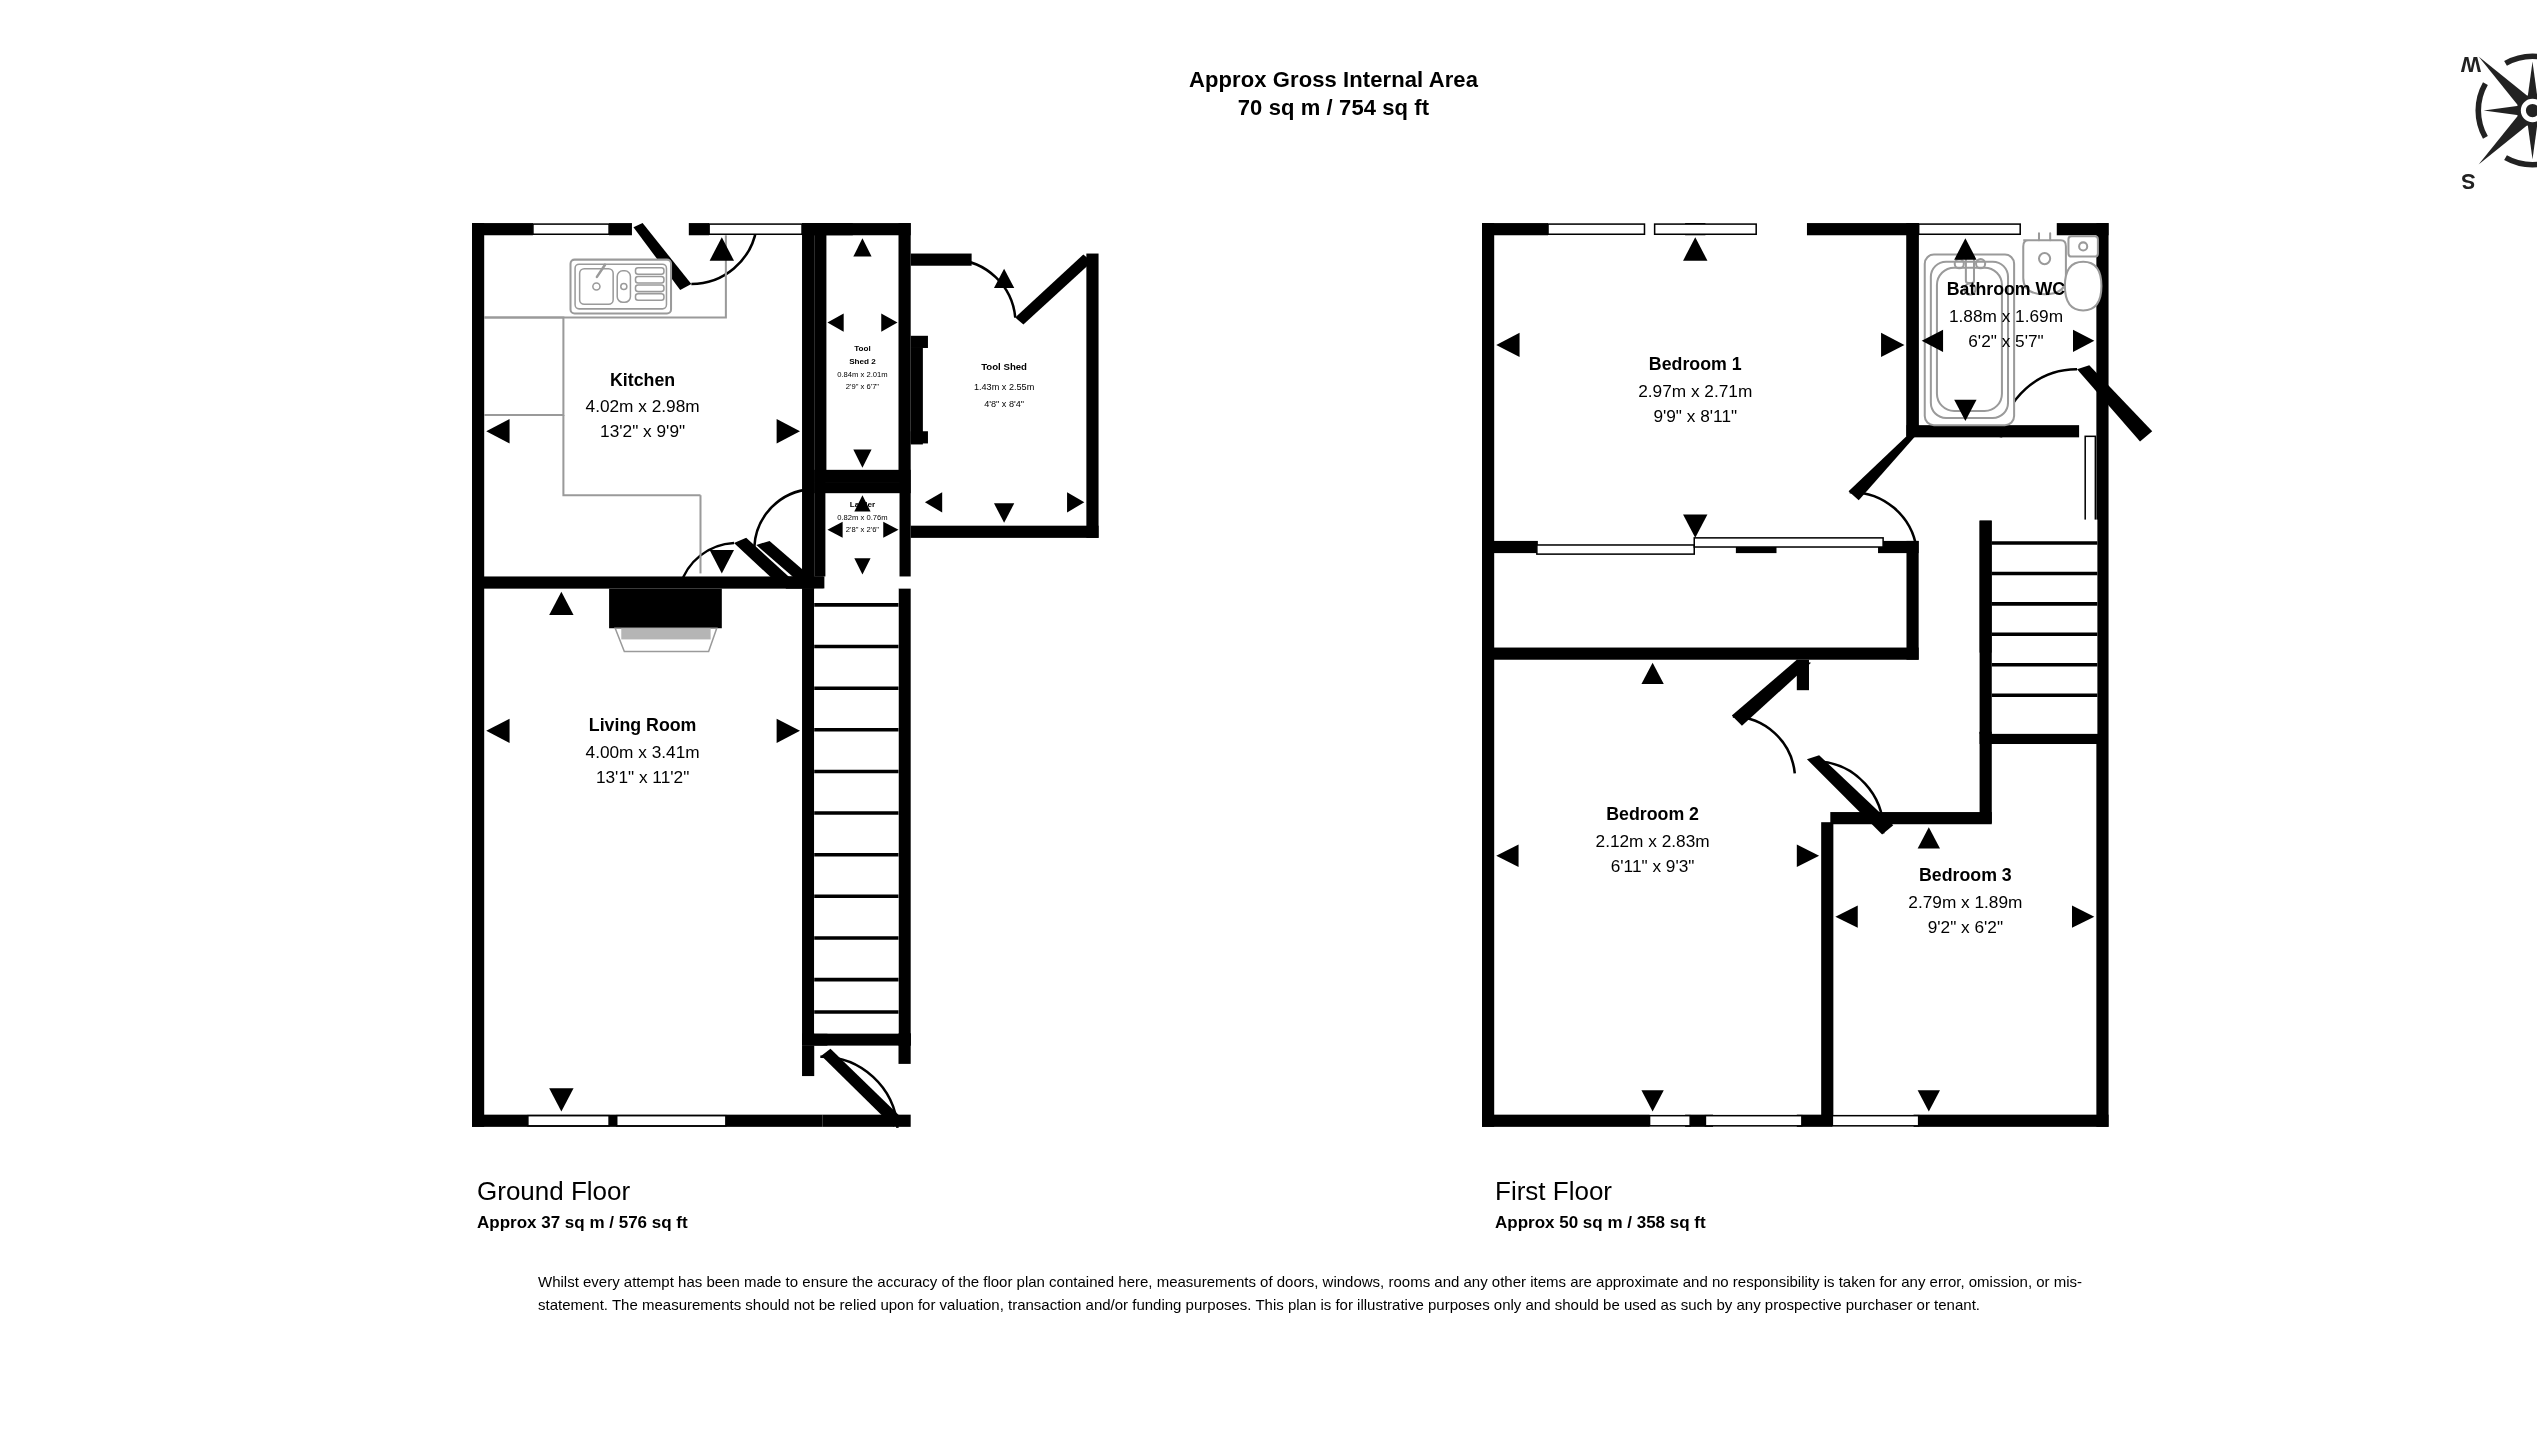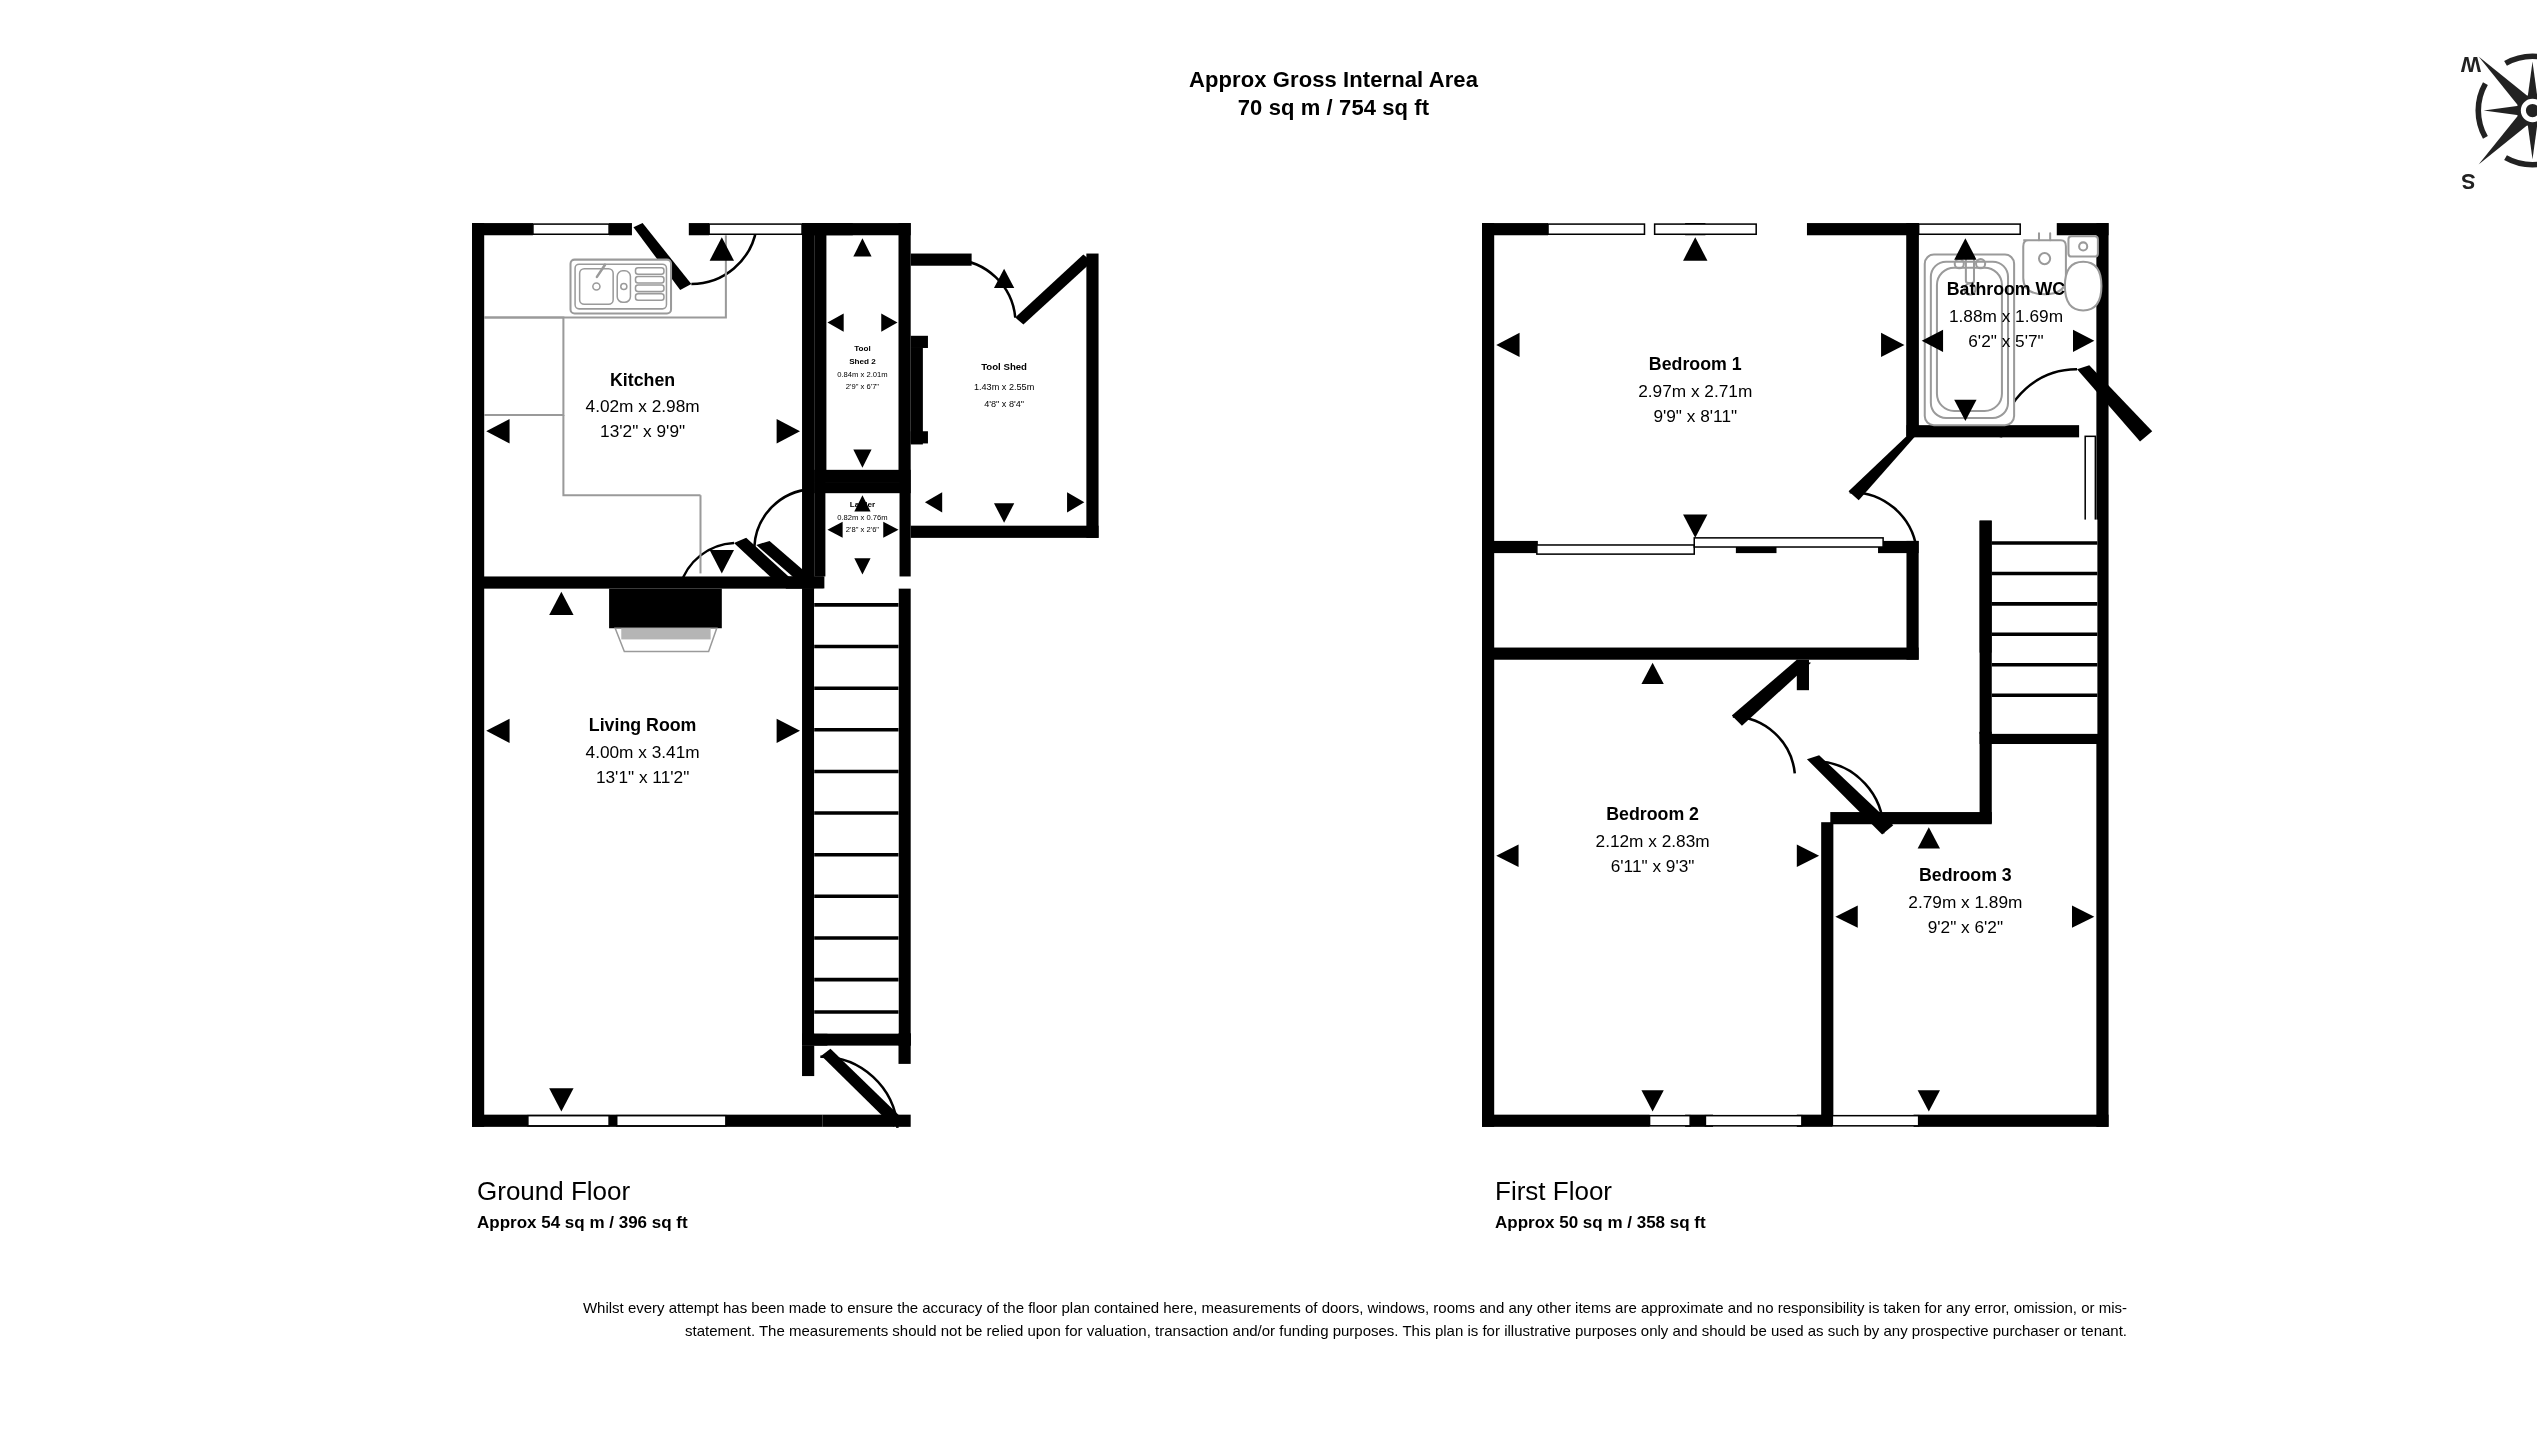--- a/index.html
+++ b/index.html
@@ -30,22 +30,22 @@
 
   
   .floor-caption{position:absolute;}
   #ground-floor-caption{left:477px;top:1177px;}
   #first-floor-caption{left:1495px;top:1177px;}
   .floor-caption .fc-title{font-size:26px;font-weight:normal;line-height:1.1;margin-bottom:8px;white-space:nowrap;}
   .floor-caption .fc-area{font-size:17px;font-weight:bold;line-height:1.1;white-space:nowrap;}
 
   
   #disclaimer{
-    position:absolute;left:538px;top:1297px;width:1589px;
-    text-align:right;font-size:15px;line-height:1.5;font-weight:normal;
+    position:absolute;left:538px;top:1271px;width:1589px;
+    text-align:left;font-size:15px;line-height:1.5;font-weight:normal;
   }
 
   
   text{font-family:"Liberation Sans", sans-serif;}
   .rm-name{font-size:35px;font-weight:bold;}
   .rm-dim{font-size:34px;font-weight:normal;}
   .rm-name-sm{font-size:19px;font-weight:bold;}
   .rm-dim-sm{font-size:18px;font-weight:normal;}
   .rm-name-xs{font-size:16px;font-weight:bold;}
   .rm-dim-xs{font-size:15px;font-weight:normal;}
@@ -412,21 +412,21 @@
       <text class="rm-dim" x="336" y="1288" text-anchor="middle">6'11" x 9'3"</text>
 
       <text class="rm-name" x="952" y="1306" text-anchor="middle">Bedroom 3</text>
       <text class="rm-dim" x="952" y="1359" text-anchor="middle">2.79m x 1.89m</text>
       <text class="rm-dim" x="952" y="1408" text-anchor="middle">9'2" x 6'2"</text>
     </g>
   </svg>
 
   <div class="floor-caption" id="ground-floor-caption">
     <div class="fc-title">Ground Floor</div>
-    <div class="fc-area">Approx 54 sq m / 396 sq ft</div>
+    <div class="fc-area">Approx 37 sq m / 576 sq ft</div>
   </div>
 
   <div class="floor-caption" id="first-floor-caption">
     <div class="fc-title">First Floor</div>
     <div class="fc-area">Approx 50 sq m / 358 sq ft</div>
   </div>
 
   <div id="disclaimer">Whilst every attempt has been made to ensure the accuracy of the floor plan contained here, measurements of doors, windows, rooms and any other items are approximate and no responsibility is taken for any error, omission, or mis-statement. The measurements should not be relied upon for valuation, transaction and/or funding purposes. This plan is for illustrative purposes only and should be used as such by any prospective purchaser or tenant.</div>
 
 </div>

